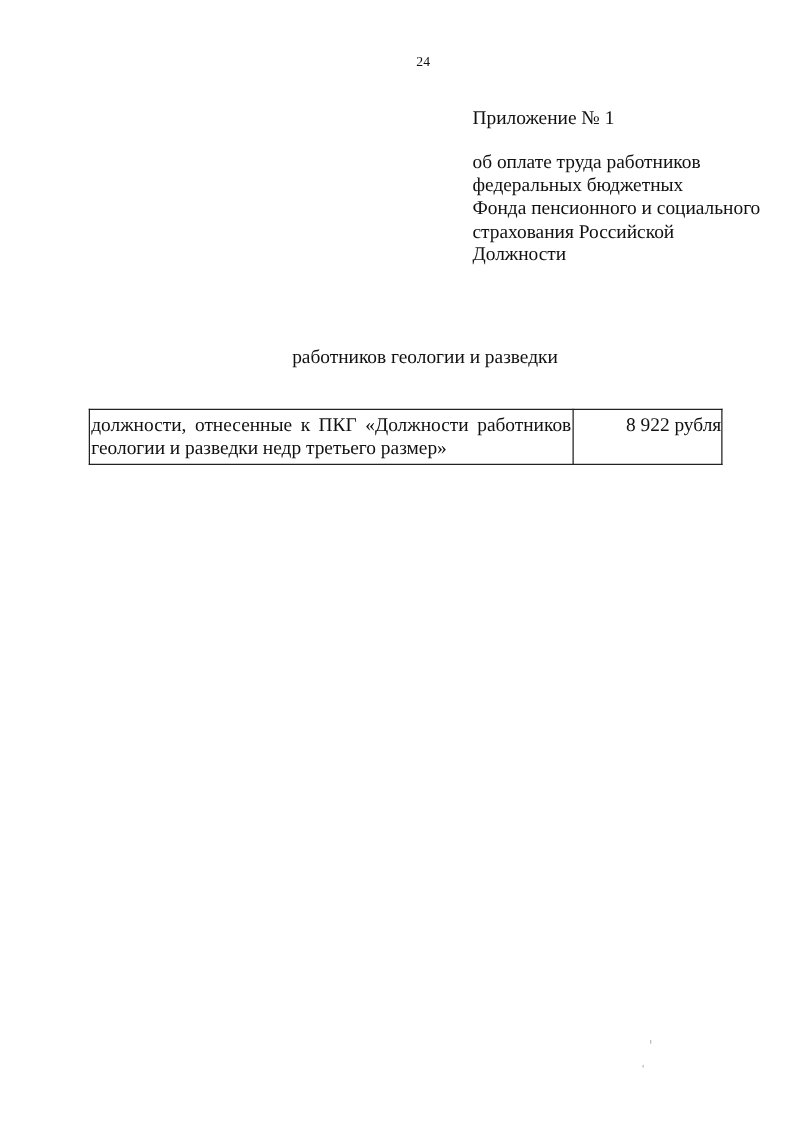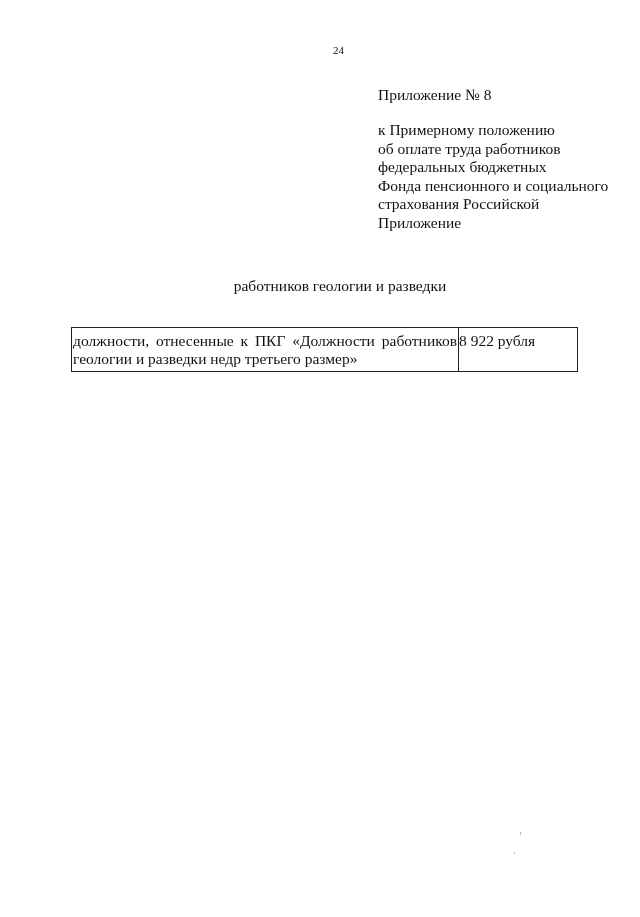--- a/index.html
+++ b/index.html
@@ -10,37 +10,36 @@
     .appendix-ref { position: absolute; left: 378px; top: 121px; font-size: 15.5px; line-height: 18.5px; }
     .appendix-ref div { white-space: nowrap; }
     .doc-heading { position: absolute; left: 60px; width: 560px; top: 276px; text-align: center;
                    font-size: 15.5px; line-height: 19px; }
     .salary-table { position: absolute; left: 71px; top: 327px; width: 507px; height: 45px;
                     border-collapse: collapse; font-size: 15.5px; }
     .salary-table td { border: 1.5px solid #222; vertical-align: top; padding: 0; }
     .cell-position { width: 384px; padding: 4px 1px 0 1px !important; line-height: 18px; text-align: justify; }
     .cell-position div { white-space: nowrap; }
     .line-justify { text-align: justify; text-align-last: justify; }
-    .cell-salary { text-align: left; padding-top: 4px !important; }
+    .cell-salary { text-align: right; padding-top: 4px !important; }
     .speck { position: absolute; width: 1px; height: 3px; background: #bbb; }
   </style>
 </head>
 <body>
 
 <div class="page-number">24</div>
 
-<div class="appendix-title">Приложение № 8</div>
+<div class="appendix-title">Приложение № 1</div>
 
 <div class="appendix-ref">
-  <div>к Примерному положению</div>
   <div>об оплате труда работников</div>
   <div>федеральных бюджетных</div>
   <div>Фонда пенсионного и социального</div>
   <div>страхования Российской</div>
-  <div>Приложение</div>
+  <div>Должности</div>
 </div>
 
 <div class="doc-heading">
   <div>работников геологии и разведки</div>
 </div>
 
 <table class="salary-table">
   <tbody>
       <tr>
     <td class="cell-position">

